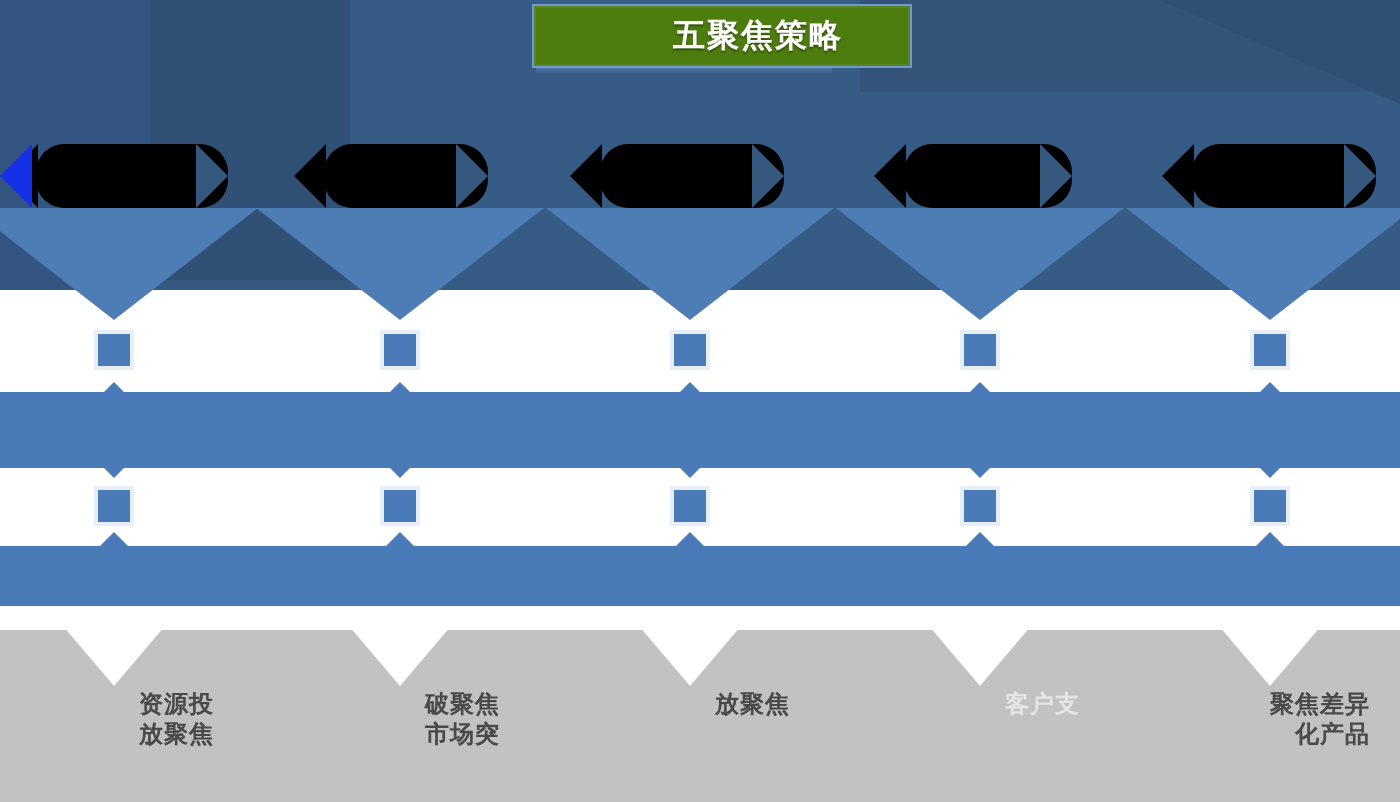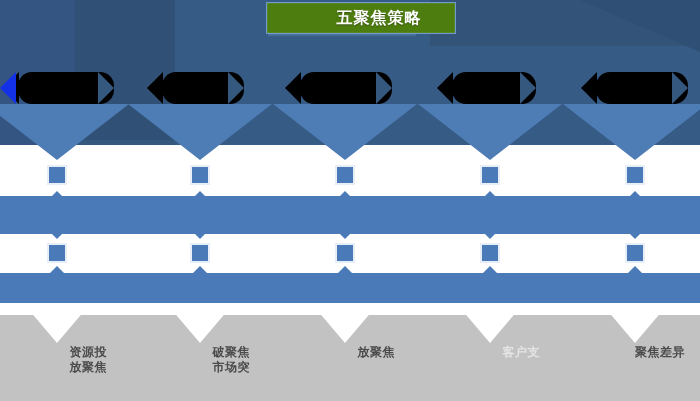--- a/index.html
+++ b/index.html
@@ -186,16 +186,17 @@
         <div>市场突</div>
       </div>
       <div class="lbl" style="left: 295px; color: rgb(74, 74, 74);">
         <div>放聚焦</div>
       </div>
       <div class="lbl" style="left: 440px; color: #e5e5e5;">
         <div>客户支</div>
       </div>
       <div class="lbl" style="left: 585px; color: rgb(74, 74, 74);">
         <div>聚焦差异</div>
+        <div>化产品</div>
       </div>
     </div>
 
 </div>
 
 </body></html>

